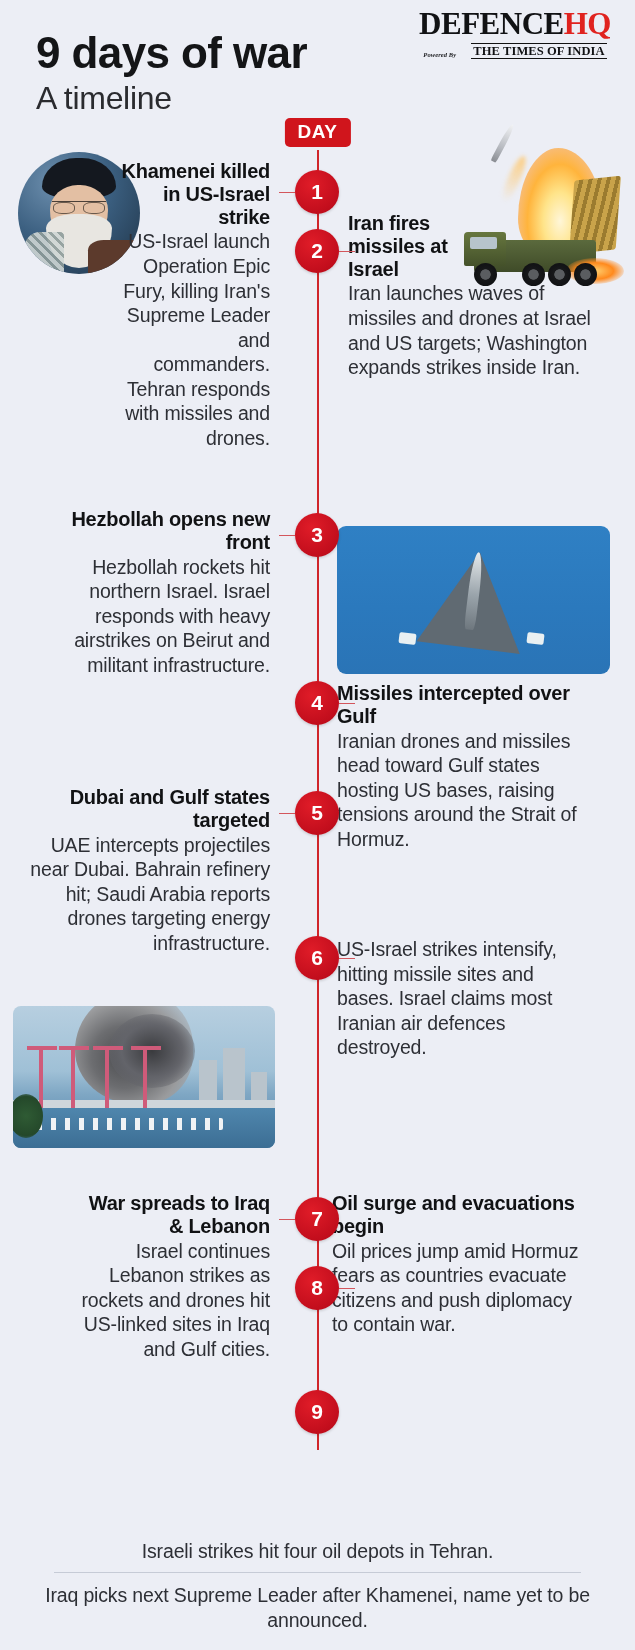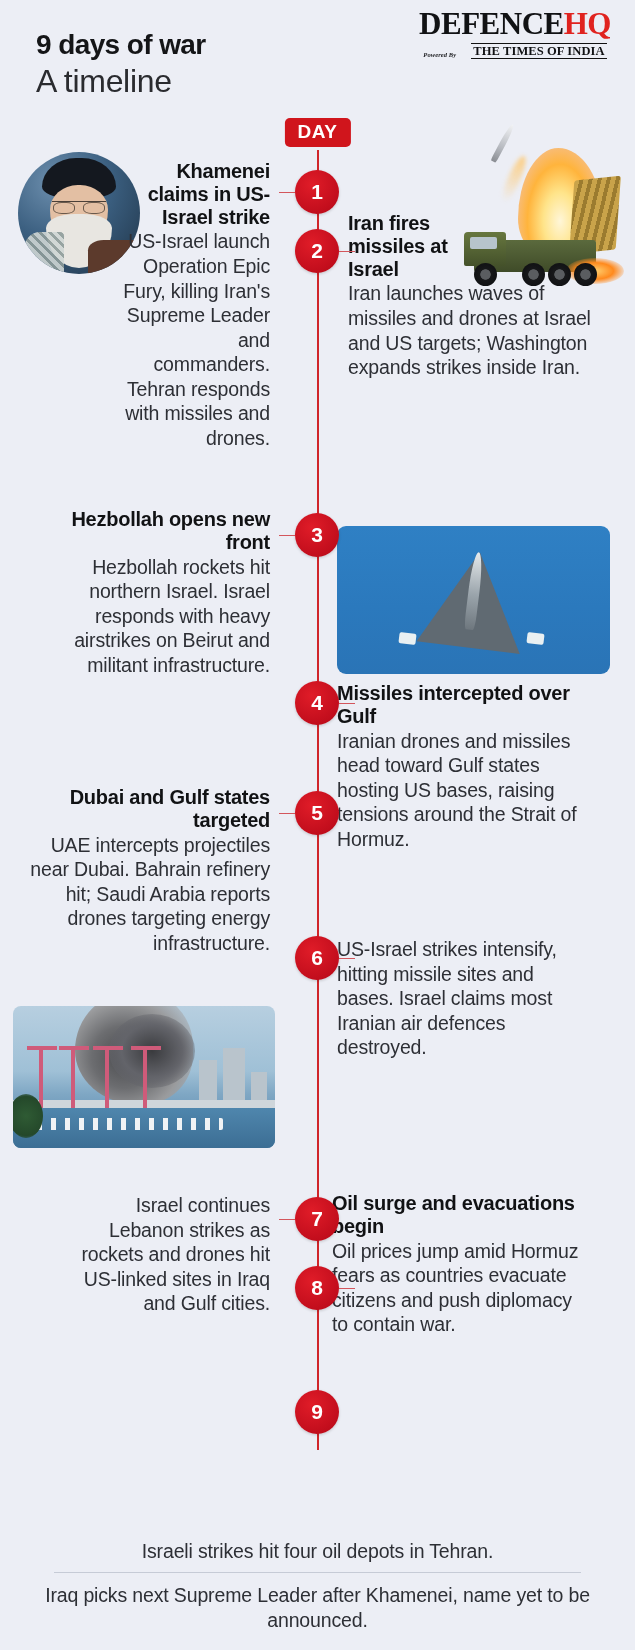--- a/index.html
+++ b/index.html
@@ -18,21 +18,21 @@
   .header {
     position: relative;
     height: 120px;
   }
   .title-block {
     position: absolute;
     left: 36px;
     top: 30px;
   }
   .title-main {
-    font-size: 28px;
+    font-size: 44px;
     font-weight: bold;
     letter-spacing: -0.6px;
     line-height: 1.05;
     color: #141517;
   }
   .title-sub {
     font-size: 32px;
     font-weight: normal;
     letter-spacing: -0.3px;
     line-height: 1.15;
@@ -446,21 +446,21 @@
   <div class="crane c1"></div>
   <div class="crane c2"></div>
   <div class="crane c3"></div>
   <div class="crane c4"></div>
   <div class="water"></div>
   <div class="boats"></div>
   <div class="tree"></div>
 </div>
 
 <div class="entry left" style="left:120px; top:160px; width:150px;">
-  <h3>Khamenei claims in US-Israel strike</h3>
+  <h3>Khamenei killed in US-Israel strike</h3>
   <p>US-Israel launch Operation Epic Fury, killing Iran's Supreme Leader and commanders. Tehran responds with missiles and drones.</p>
 </div>
 <div class="node" style="top:192px;">
   <span class="tick-l"></span>
   <span>1</span>
 </div>
 
 <div class="entry right" style="left:336px; top:212px; width:250px;margin-left:12px;">
   <h3 style="width:115px;">Iran fires missiles at Israel</h3>
   <p>Iran launches waves of missiles and drones at Israel and US targets; Washington expands strikes inside Iran.</p>
@@ -499,20 +499,21 @@
 
 <div class="entry right" style="left:337px; top:936px; width:252px;">
   <p>US-Israel strikes intensify, hitting missile sites and bases. Israel claims most Iranian air defences destroyed.</p>
 </div>
 <div class="node" style="top:958px;">
   <span class="tick-r"></span>
   <span>6</span>
 </div>
 
 <div class="entry left" style="left:76px; top:1192px; width:194px;">
+  <h3>War spreads to Iraq &amp; Lebanon</h3>
   <p>Israel continues Lebanon strikes as rockets and drones hit US-linked sites in Iraq and Gulf cities.</p>
 </div>
 <div class="node" style="top:1219px;">
   <span class="tick-l"></span>
   <span>7</span>
 </div>
 
 <div class="entry right" style="left:332px; top:1192px; width:250px;">
   <h3>Oil surge and evacuations begin</h3>
   <p>Oil prices jump amid Hormuz fears as countries evacuate citizens and push diplomacy to contain war.</p>

